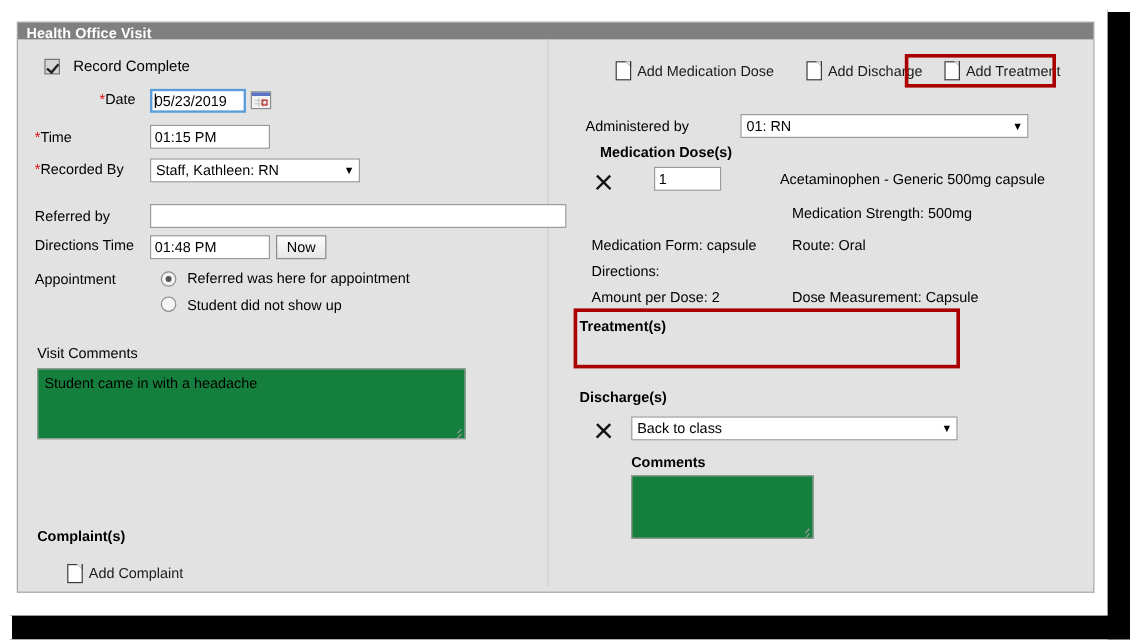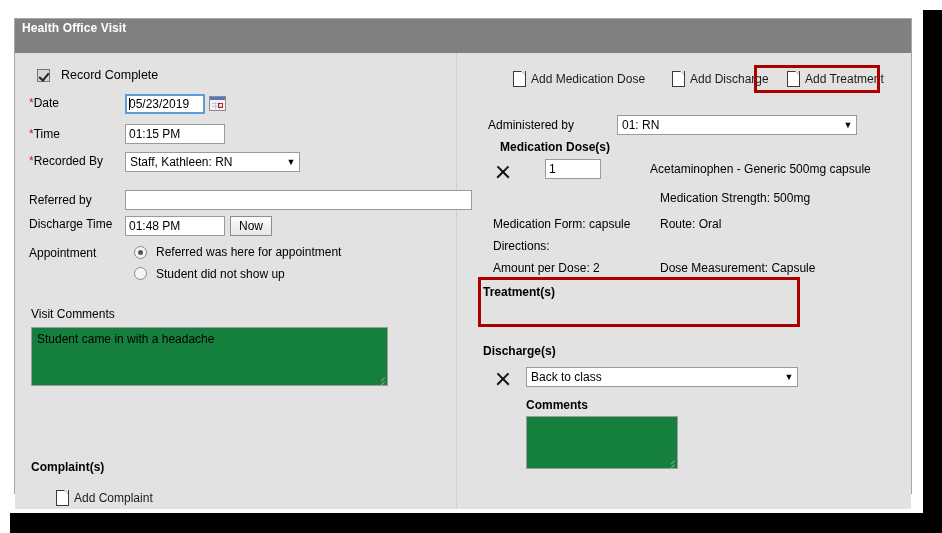--- a/index.html
+++ b/index.html
@@ -62,21 +62,21 @@
     position: absolute;
     left: 14px;
     top: 18px;
     width: 898px;
     height: 476px;
     background: #e2e2e2;
     border: 1px solid #a8a8a8;
     box-sizing: border-box;
   }
   #titlebar {
-    height: 34px;
+    height: 14px;
     background: #808080;
     color: #ffffff;
     font-weight: bold;
     font-size: 12px;
     line-height: 18px;
     padding-left: 7px;
     box-sizing: border-box;
     letter-spacing: 0.1px;
   }
   #body-area {
@@ -372,21 +372,21 @@
       <div class="col-divider"></div>
 
       <div id="left">
 
         <div class="row" style="left:22px; top:15px; align-items:center; gap:11px;">
           <span class="cbox"></span>
           <span class="fld-label" style="font-size:12.5px;">Record Complete</span>
         </div>
 
         <div class="row" style="left:14px; top:43px; align-items:center;">
-          <span class="fld-label" style="width:84px;"><span class="star">*</span><span>Date</span></span>
+          <span class="fld-label" style="width:84px;text-align:right;"><span class="star">*</span><span>Date</span></span>
         </div>
         <div class="tinput focused" style="position:absolute; left:110px; top:41px; width:80px;"><span class="caret"></span><span>05/23/2019</span></div>
         <div class="calicon" style="position:absolute; left:194px; top:43px;">
           <span class="hd"></span>
           <span class="g" style="left:2px; top:6px; width:11px; height:1px;"></span>
           <span class="g" style="left:2px; top:9px; width:11px; height:1px;"></span>
           <span class="g" style="left:5px; top:5px; width:1px; height:7px;"></span>
           <span class="g" style="left:9px; top:5px; width:1px; height:7px;"></span>
           <span class="rd"></span>
         </div>
@@ -398,21 +398,21 @@
 
         <div style="position:absolute; left:14px; top:101px; width:90px; line-height:14px;"><span class="star">*</span><span class="fld-label">Recorded By</span></div>
         <div class="sel" style="position:absolute; left:110px; top:99px; width:175px;">
           <span class="val">Staff, Kathleen: RN</span>
           <span class="arr">▼</span>
         </div>
 
         <div style="position:absolute; left:14px; top:140px;" class="fld-label">Referred by</div>
         <div class="tinput" style="position:absolute; left:110px; top:137px; width:347px;" title=""></div>
 
-        <div style="position:absolute; left:14px; top:164px; width:90px; line-height:14px;" class="fld-label">Discharge Time</div>
+        <div style="position:absolute; left:14px; top:164px; width:90px; line-height:14px;" class="fld-label">Directions Time</div>
         <div class="tinput" style="position:absolute; left:110px; top:163px; width:100px;">01:48 PM</div>
         <div class="btn" style="position:absolute; left:215px; top:163px;">Now</div>
 
         <div style="position:absolute; left:14px; top:193px;" class="fld-label">Appointment</div>
         <div class="row" style="left:119px; top:192px; align-items:center; gap:9px;">
           <span class="radio on"></span>
           <span class="fld-label">Referred was here for appointment</span>
         </div>
         <div class="row" style="left:119px; top:214px; align-items:flex-start; gap:9px;">
           <span class="radio"></span>

